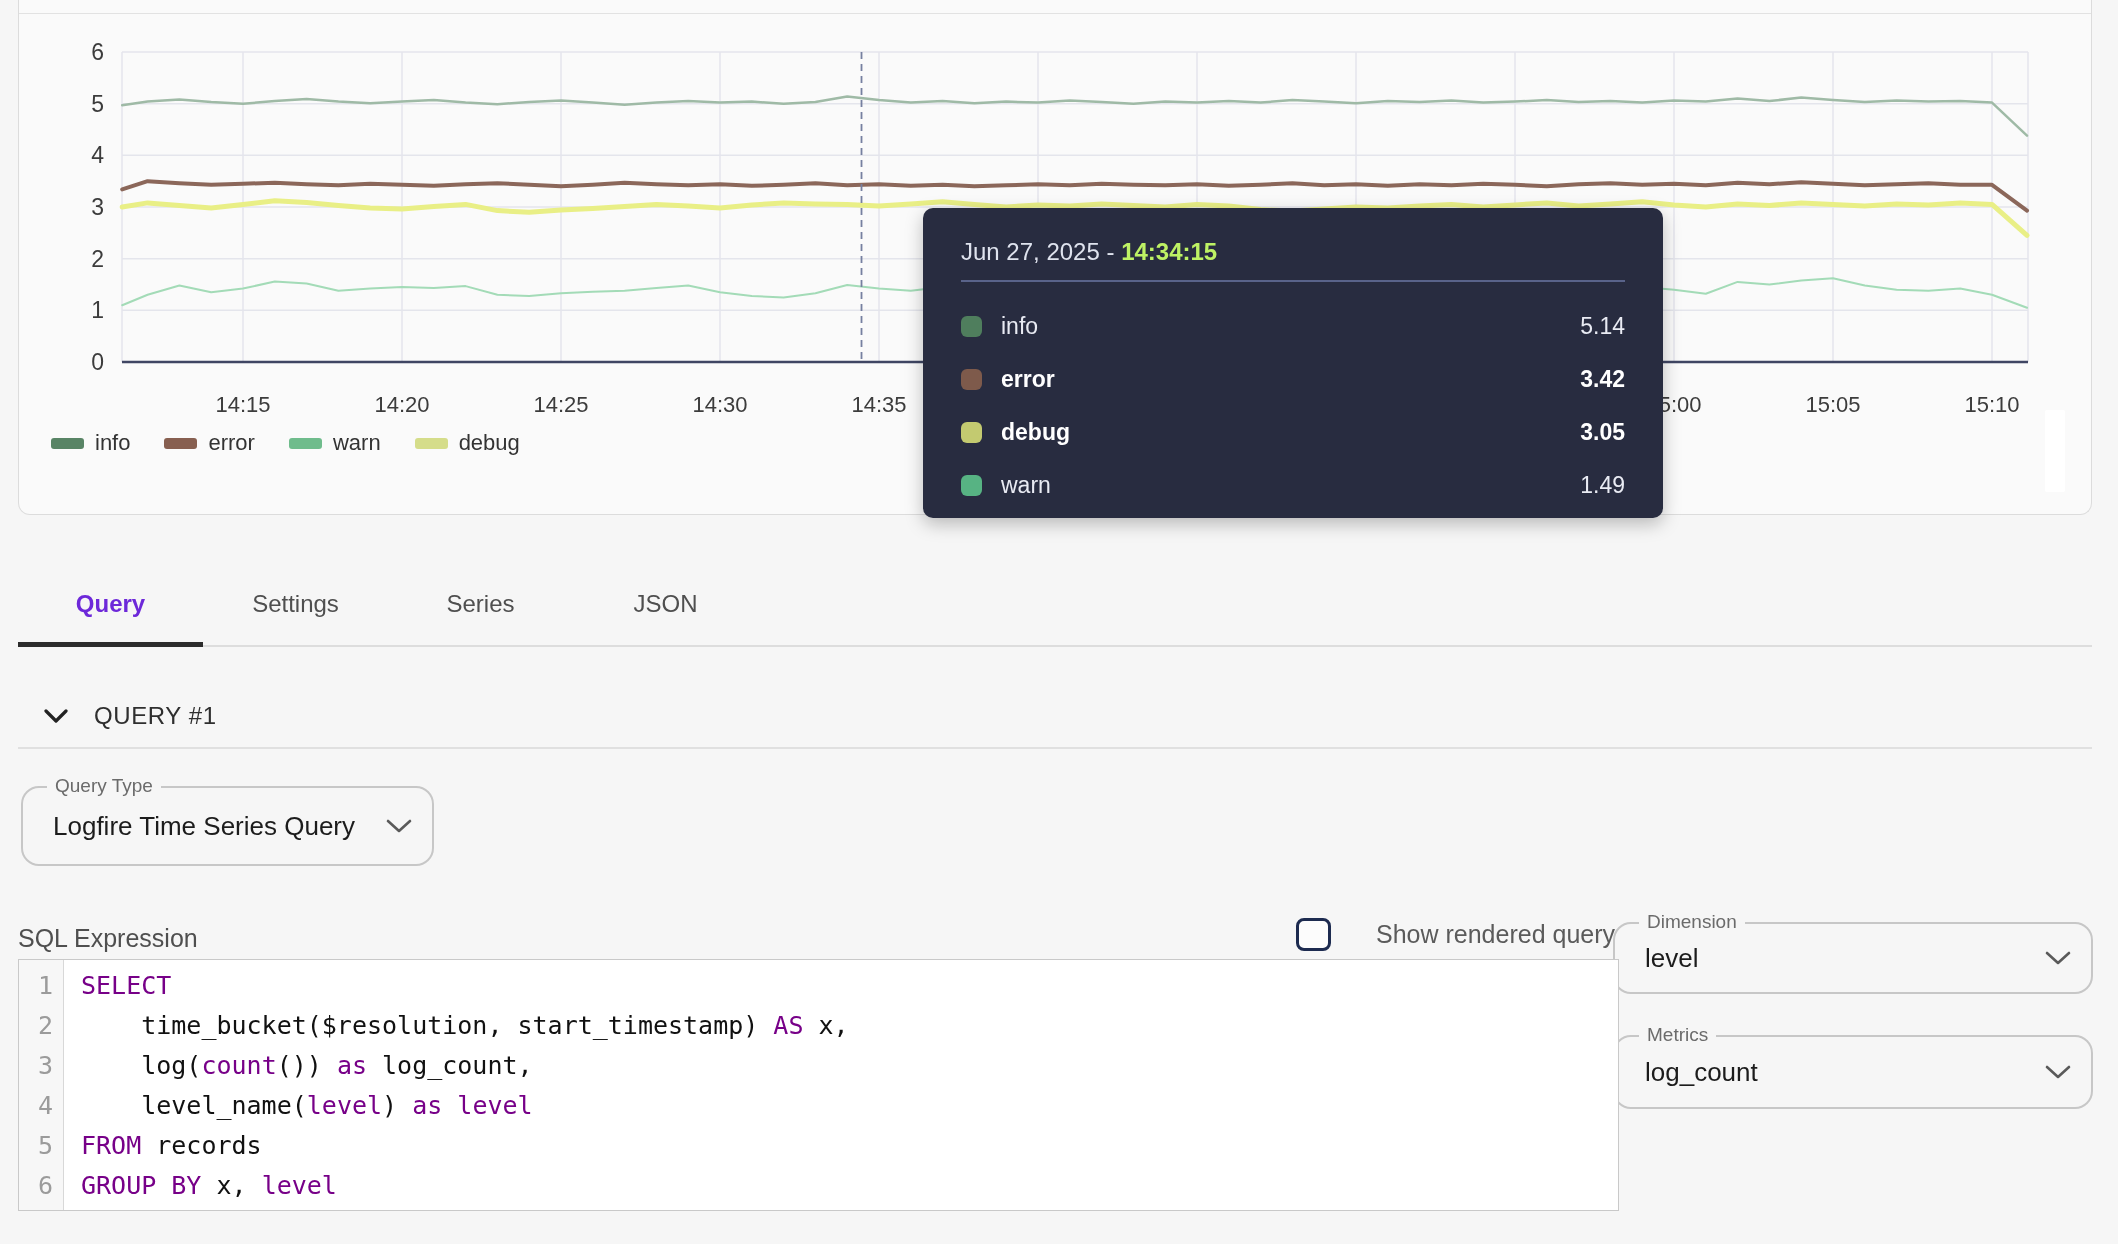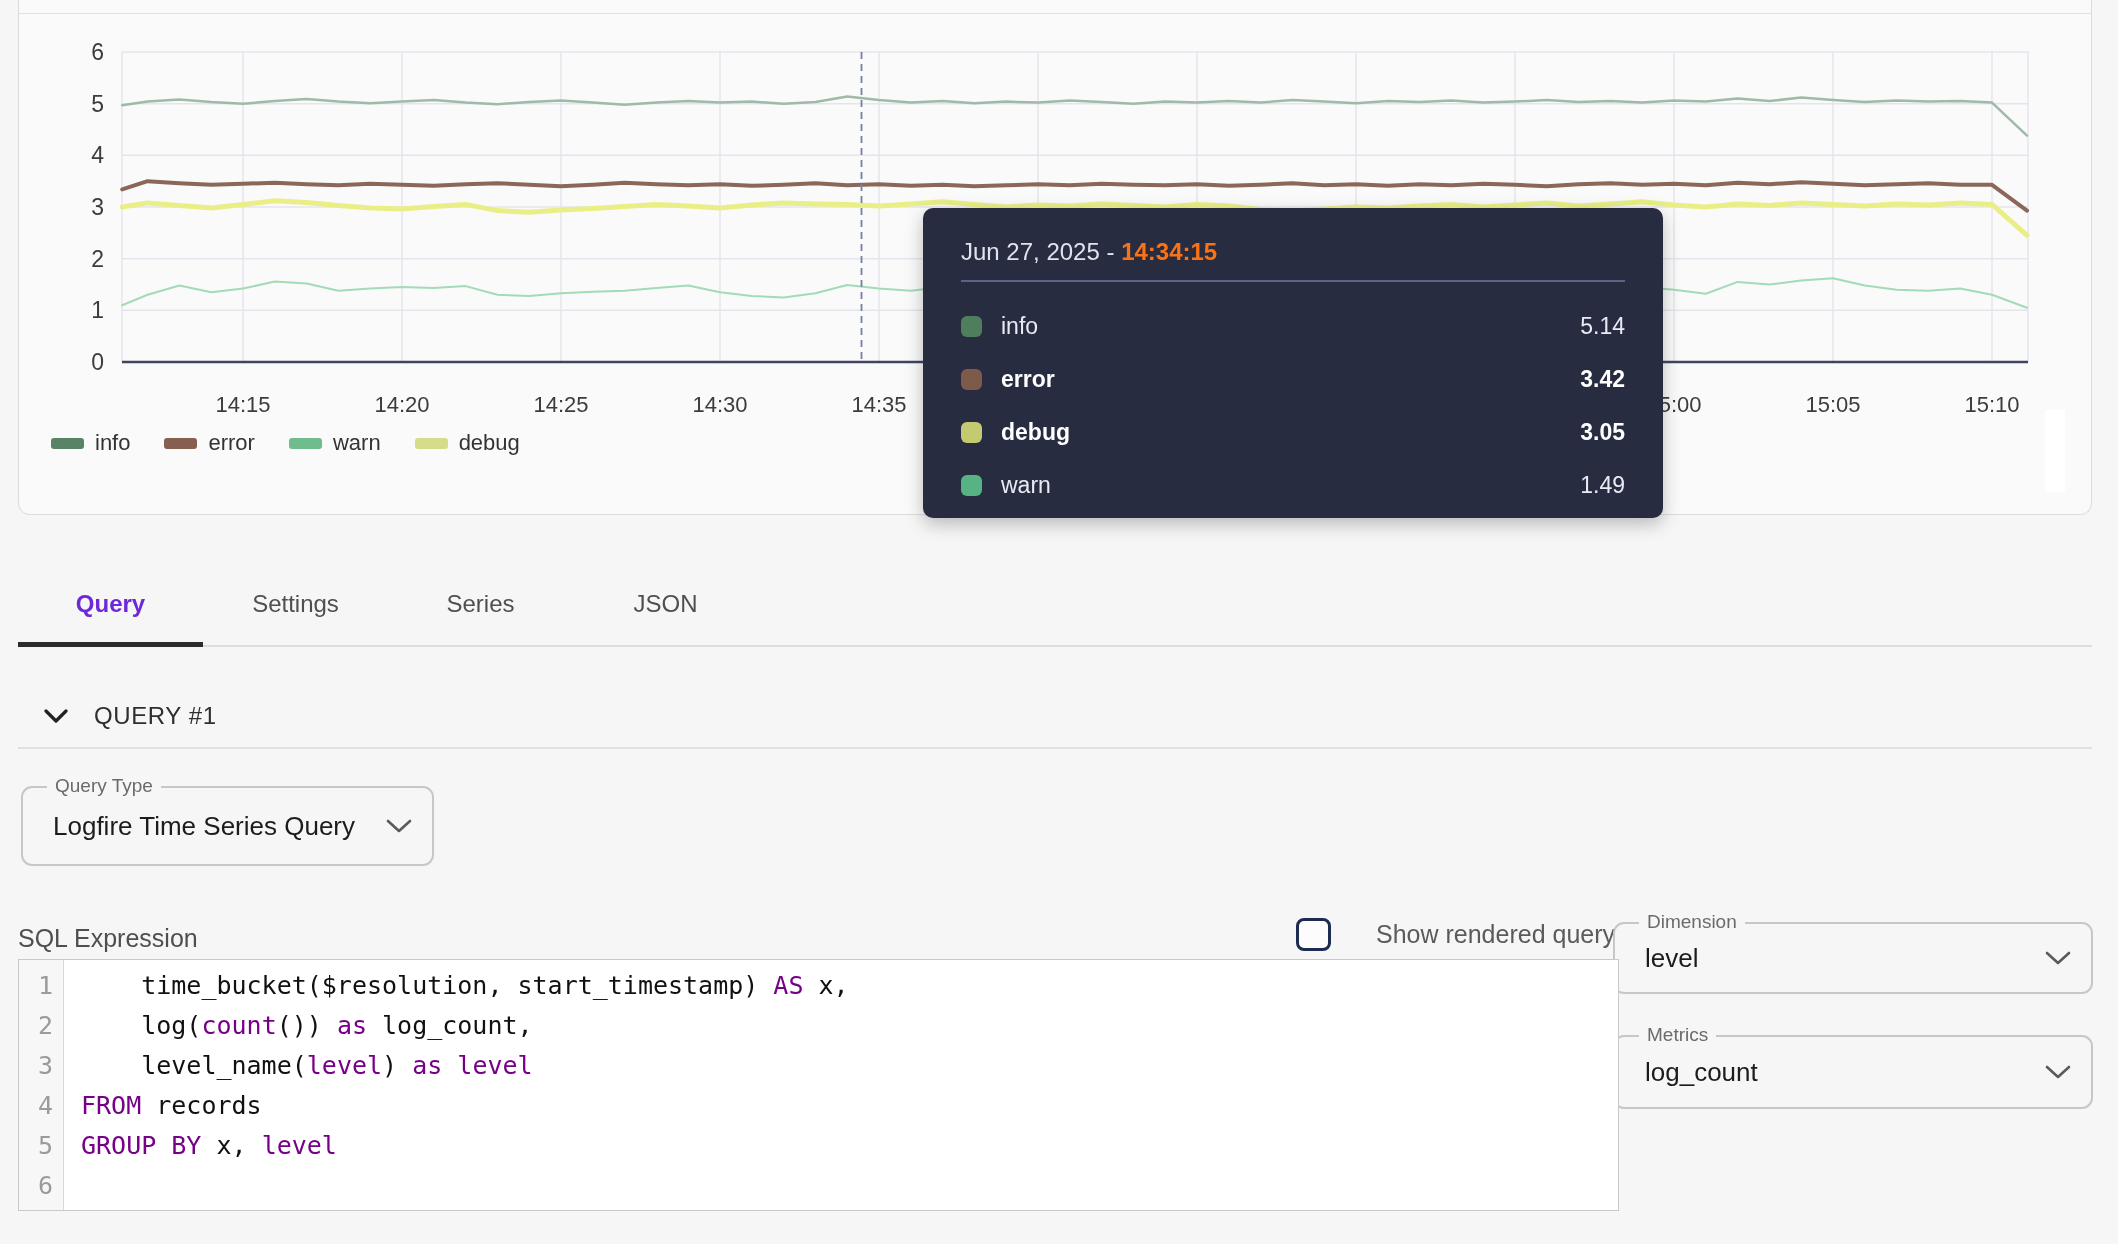--- a/index.html
+++ b/index.html
@@ -21,40 +21,40 @@
   .legend-swatch{width:33px;height:11px;border-radius:3px;margin-right:11px;}
   .legend-label{font-size:22px;color:#333;}
   .scroll-thumb{position:absolute;left:2045px;top:410px;width:20px;height:82px;background:#ffffff;border-radius:2px;z-index:2;}
   
   .tooltip{
     position:absolute;left:923px;top:208px;width:740px;height:310px;
     background:#282c40;border-radius:10px;z-index:5;color:#e9ebf3;
     box-shadow:0 6px 18px rgba(0,0,0,.25);
   }
   .tt-header{position:absolute;left:38px;top:30px;font-size:24px;color:#dfe3ee;}
-  .tt-header b{color:#f97316;font-weight:700;}
+  .tt-header b{color:#bef264;font-weight:700;}
   .tt-divider{position:absolute;left:38px;right:38px;top:72px;height:2px;background:#59638a;}
   .tt-rows{position:absolute;left:38px;right:38px;top:92px;}
   .tt-row{height:53px;display:flex;align-items:center;}
   .tt-swatch{width:21px;height:21px;border-radius:6px;margin-right:19px;flex:none;}
   .tt-label{font-size:23px;}
   .tt-value{margin-left:auto;font-size:23px;}
   .tt-row.bold .tt-label,.tt-row.bold .tt-value{font-weight:700;color:#ffffff;}
   
   .tabs{position:absolute;left:18px;top:566px;height:76px;display:flex;z-index:3;}
   .tab{width:185px;text-align:center;line-height:76px;font-size:24px;color:#4f4f4f;cursor:pointer;}
   .tab.active{color:#6d28d9;font-weight:700;}
   .tabs-baseline{position:absolute;left:18px;top:645px;width:2074px;height:2px;background:#dddddd;z-index:2;}
   .tab-underline{position:absolute;left:18px;top:642px;width:185px;height:5px;background:#2c2c2c;z-index:3;}
   
   .query-header{position:absolute;left:44px;top:698px;height:36px;display:flex;align-items:center;cursor:pointer;}
   .query-header .chev{margin-right:26px;}
   .query-title{font-size:24px;font-weight:500;color:#2f2f2f;letter-spacing:.6px;}
   .divider2{position:absolute;left:18px;top:747px;width:2074px;height:2px;background:#e0e0e0;}
-  .fieldset{position:absolute;border:2px solid #c7c7c7;border-radius:11px;background:transparent;cursor:pointer;}
+  .fieldset{position:absolute;border:2px solid #c7c7c7;border-radius:18px;background:transparent;cursor:pointer;}
   .fs-label{position:absolute;left:24px;top:-13px;background:#f6f6f6;padding:0 8px;font-size:19px;color:#6b6b6b;white-space:nowrap;}
   .fs-value{position:absolute;left:30px;top:0;bottom:0;display:flex;align-items:center;font-size:26px;color:#1c1c1c;white-space:nowrap;}
   .fs-chev{position:absolute;right:20px;top:50%;margin-top:-7px;}
   .qt-box{left:21px;top:786px;width:409px;height:76px;}
   .dim-box{left:1613px;top:922px;width:476px;height:68px;}
   .met-box{left:1613px;top:1035px;width:476px;height:70px;}
   .sql-label{position:absolute;left:18px;top:924px;font-size:25px;color:#4f4f4f;}
   .show-rendered{position:absolute;left:1296px;top:918px;display:flex;align-items:center;cursor:pointer;gap:32px;}
   .checkbox{width:29px;height:27px;border:3px solid #1d2b50;border-radius:8px;background:#fcfcfc;flex:none;}
   .show-rendered-label{margin-left:13px;font-size:25px;color:#5b5b5b;white-space:nowrap;}
@@ -204,20 +204,21 @@
 <div class="editor">
   <div class="gutter">
       <div class="ln">1</div>
       <div class="ln">2</div>
       <div class="ln">3</div>
       <div class="ln">4</div>
       <div class="ln">5</div>
       <div class="ln">6</div>
     </div>
   <div class="code">
+      <div class="cl"><span class="k">SELECT</span></div>
       <div class="cl"><span>    time_bucket($resolution, start_timestamp) </span><span class="k">AS</span><span> x,</span></div>
       <div class="cl"><span>    log(</span><span class="k">count</span><span>()) </span><span class="k">as</span><span> log_count,</span></div>
       <div class="cl"><span>    level_name(</span><span class="k">level</span><span>) </span><span class="k">as</span><span> </span><span class="k">level</span></div>
       <div class="cl"><span class="k">FROM</span><span> records</span></div>
       <div class="cl"><span class="k">GROUP BY</span><span> x, </span><span class="k">level</span></div>
     </div>
 </div>
 
 <div class="fieldset dim-box">
   <span class="fs-label">Dimension</span>

